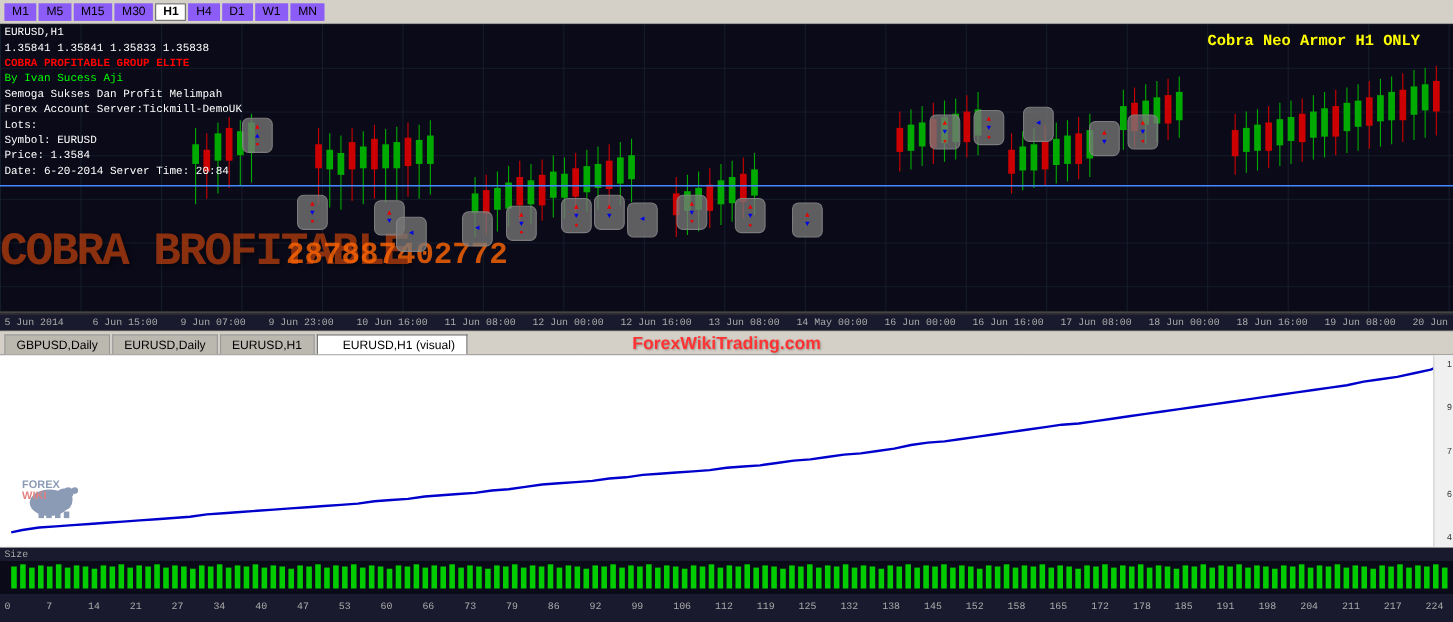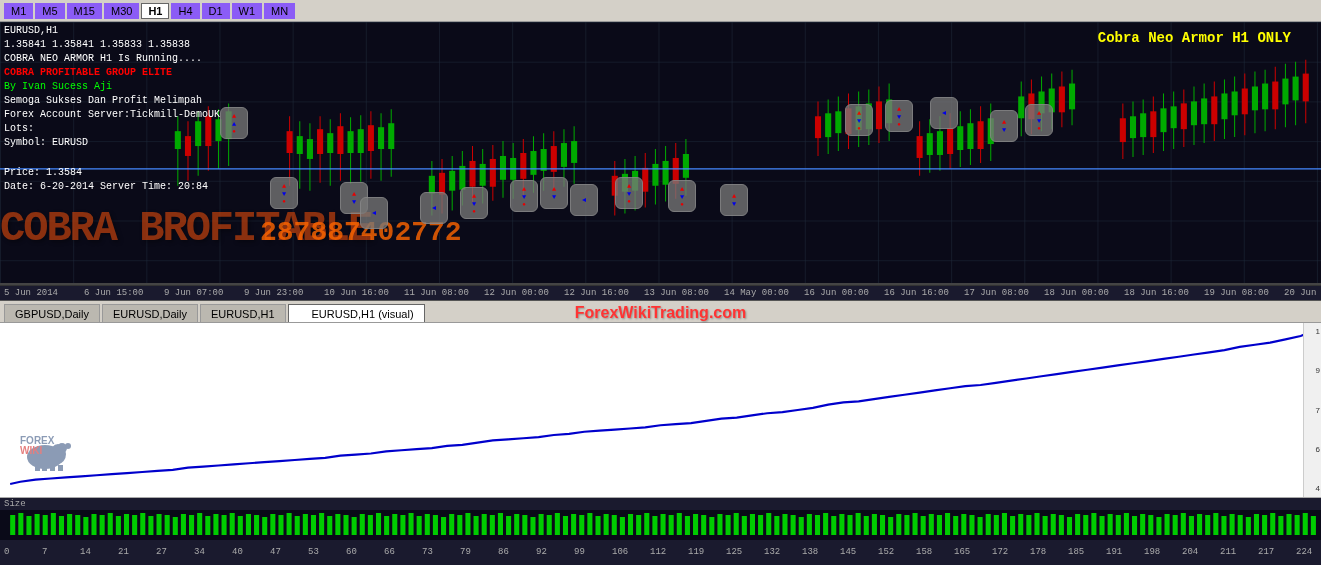--- a/index.html
+++ b/index.html
@@ -50,21 +50,21 @@
       z-index: 10;
     }
     #info-overlay .symbol-line { color: #ffffff; font-size: 10px; }
     #info-overlay .cobra-line { color: #ffffff; font-size: 10px; }
     #info-overlay .group-line { color: #ff0000; font-size: 10px; font-weight: bold; }
     #info-overlay .by-line { color: #00ff00; font-size: 10px; }
     #info-overlay .semoga-line { color: #ffffff; font-size: 10px; }
     #info-overlay .forex-line { color: #ffffff; font-size: 10px; }
     #info-overlay .lots-line { color: #ffffff; font-size: 10px; }
     #info-overlay .symbol-val { color: #ffffff; font-size: 10px; }
-    #info-overlay .price-line { color: #ffffff; font-size: 10px; margin-top: 16px; }
+    #info-overlay .price-line { color: #ffffff; font-size: 10px; }
     #info-overlay .date-line { color: #ffffff; font-size: 10px; }
 
     
     #cobra-watermark {
       position: absolute;
       bottom: 30px;
       left: 0px;
       font-size: 42px;
       font-weight: bold;
       color: #c2410c;
@@ -498,21 +498,20 @@
       <line x1="1285" y1="38" x2="1285" y2="102" stroke="#cc0000" stroke-width="1"></line>
       <rect x="1282" y="52" width="6" height="28" fill="#cc0000"></rect>
     </g>
 
     <line x1="0" y1="148" x2="1300" y2="148" stroke="#4488ff" stroke-width="1.5"></line>
   </svg>
 
   <div id="info-overlay">
     <div class="symbol-line">EURUSD,H1</div>
     <div style="color:#fff;font-size:10px;">1.35841 1.35841 1.35833 1.35838</div>
-    <div class="cobra-line">COBRA NEO ARMOR H1 Is Running....</div>
     <div class="group-line">COBRA PROFITABLE GROUP ELITE</div>
     <div class="by-line">By Ivan Sucess Aji</div>
     <div class="semoga-line">Semoga Sukses Dan Profit Melimpah</div>
     <div class="forex-line">Forex Account Server:Tickmill-DemoUK</div>
     <div class="lots-line">Lots:</div>
     <div class="symbol-val">Symbol: EURUSD</div>
     <div class="price-line">Price: 1.3584</div>
     <div class="date-line">Date: 6-20-2014 Server Time: 20:84</div>
   </div>
 

